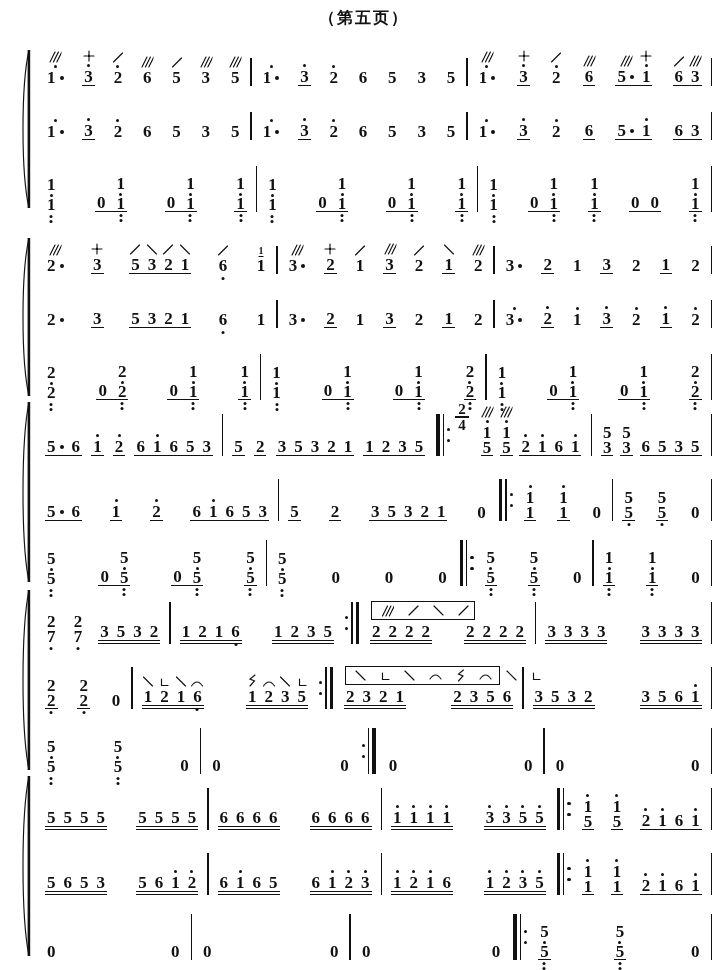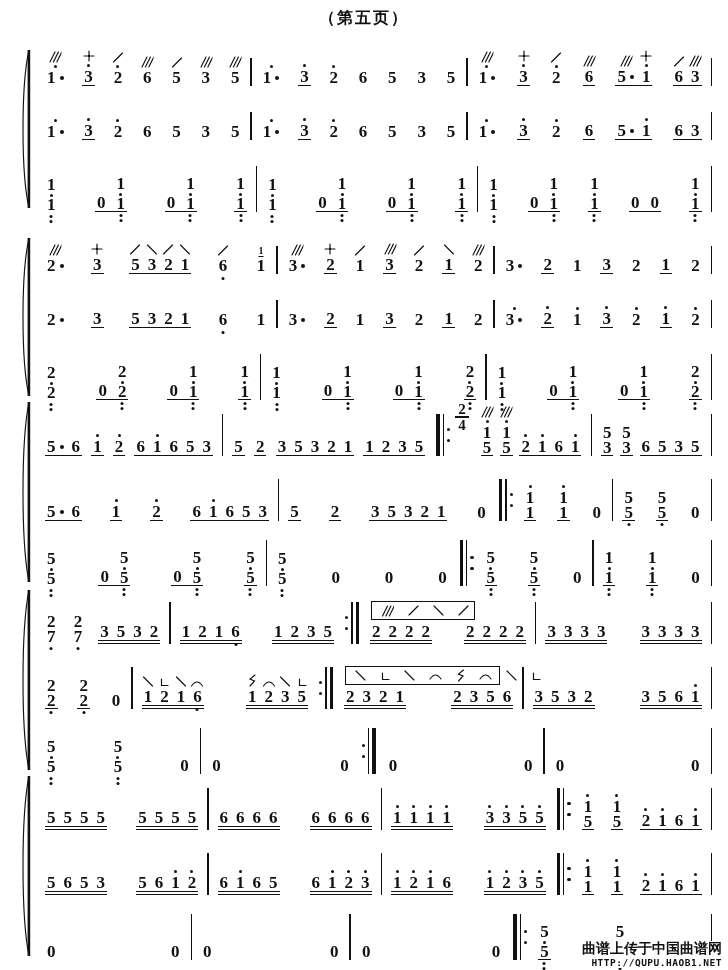--- a/index.html
+++ b/index.html
@@ -4146,17 +4146,13 @@
                     <span class="dg">0</span>
                   </span>
                 </span>
               </span>
             </span>
           </div>
           <div class="bar"></div>
         </div>
       </section>
     </div>
-  <div class="wm">
-    <div class="wm1">曲谱上传于中国曲谱网</div>
-    <div class="wm2">HTTP://QUPU.HAOB1.NET</div>
-  </div>
 </div>
 
 </body></html>

